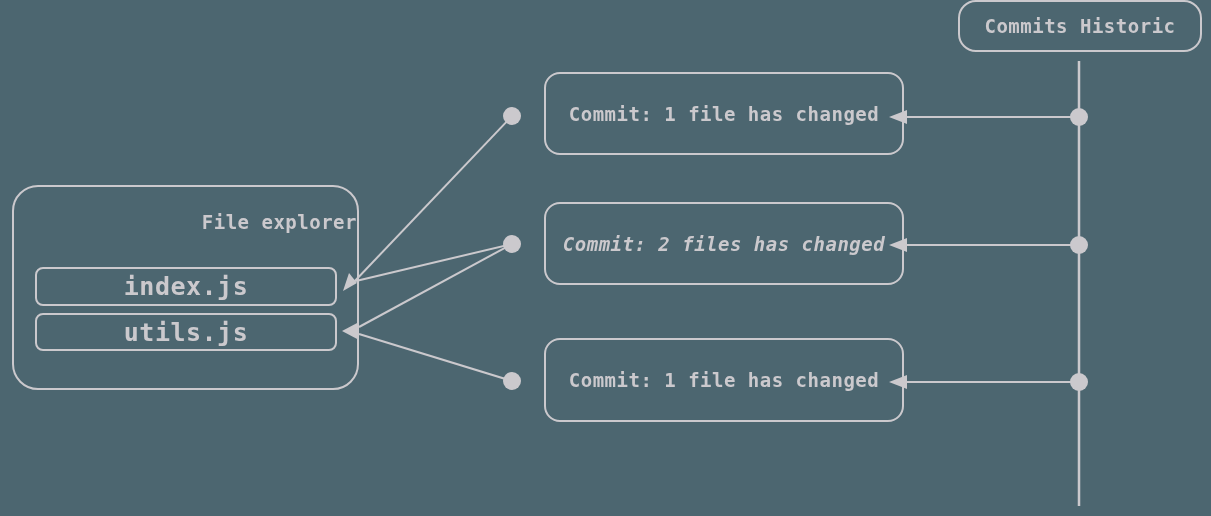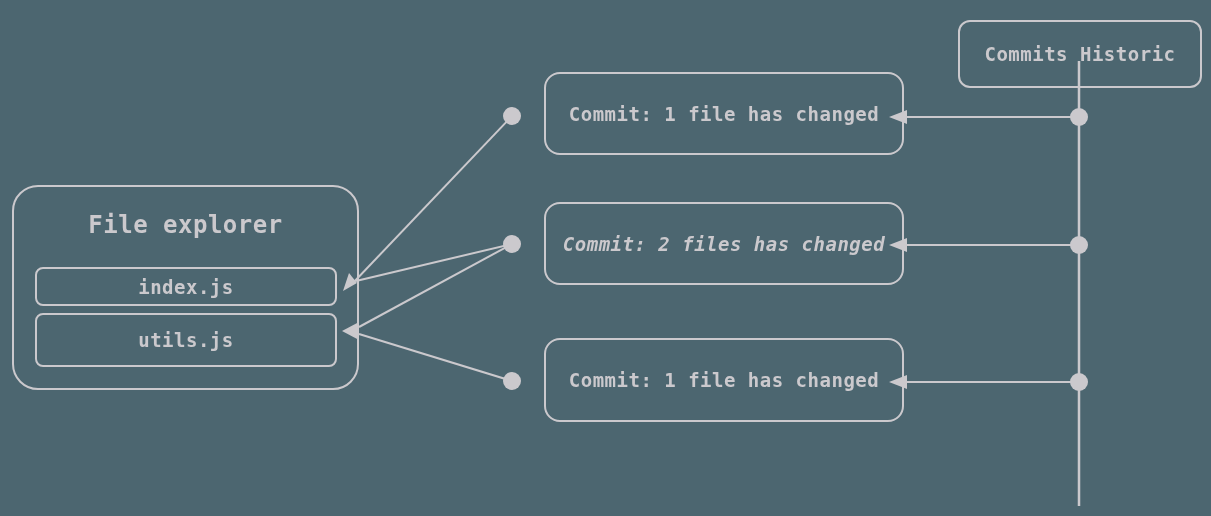--- a/index.html
+++ b/index.html
@@ -32,62 +32,62 @@
     border: 2px solid var(--foreground);
     display: flex;
     align-items: center;
     justify-content: center;
     font-weight: bold;
     font-size: 19px;
     letter-spacing: 0.5px;
     white-space: nowrap;
   }
   .historic {
-    left: 958px; top: 20px;
-    width: 244px; height: 68px;
-    border-radius: 12px;
+    left: 958px; top: 0;
+    width: 244px; height: 52px;
+    border-radius: 18px;
   }
   .commit {
     left: 544px;
     width: 360px; height: 83px;
     border-radius: 16px;
   }
   .commit-1 { top: 72px; }
   .commit-2 { top: 202px; font-style: italic; }
   .commit-3 { top: 338px; height: 84px; }
   .explorer {
     left: 12px; top: 185px;
     width: 347px; height: 205px;
     border-radius: 26px;
     display: block;
   }
   .explorer-title {
     position: absolute;
     top: 24px; left: 0;
     width: 100%;
-    text-align: center;
+    text-align: right;
     font-weight: bold;
-    font-size: 24px;
+    font-size: 19px;
     letter-spacing: 0.5px;
   }
   .file-box {
     position: absolute;
     left: 21px;
     width: 302px; height: 39px;
     border: 2px solid var(--foreground);
     border-radius: 8px;
     display: flex;
     align-items: center;
     justify-content: center;
     font-weight: bold;
-    font-size: 19px;
+    font-size: 25px;
     letter-spacing: 0.5px;
   }
   .file-index { top: 80px; }
-  .file-utils { top: 126px; height: 54px; }
+  .file-utils { top: 126px; height: 38px; }
 </style>
 </head>
 <body>
 
 <div class="stage">
 
   <svg class="wires" viewBox="0 0 1211 516">
 
     <line class="thick" x1="1079" y1="61" x2="1079" y2="506"></line>
 

